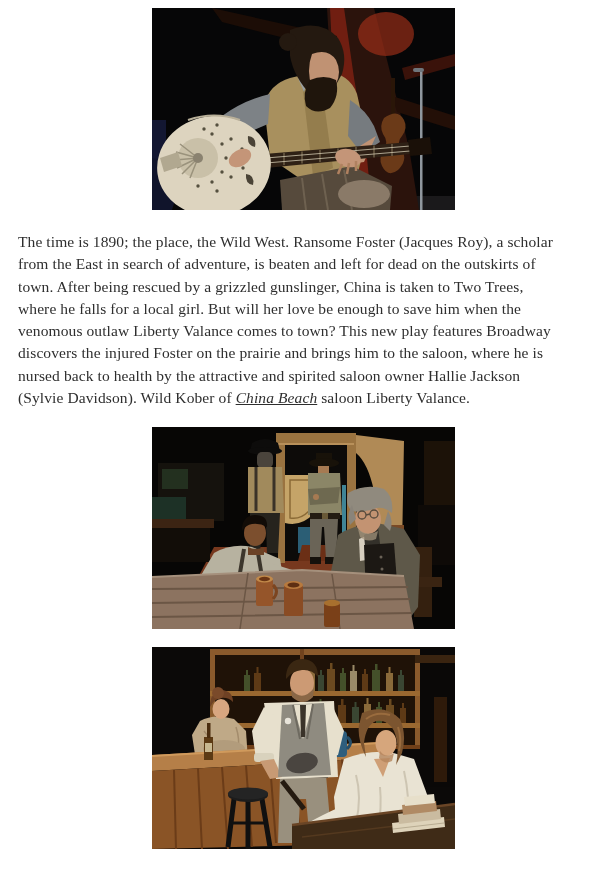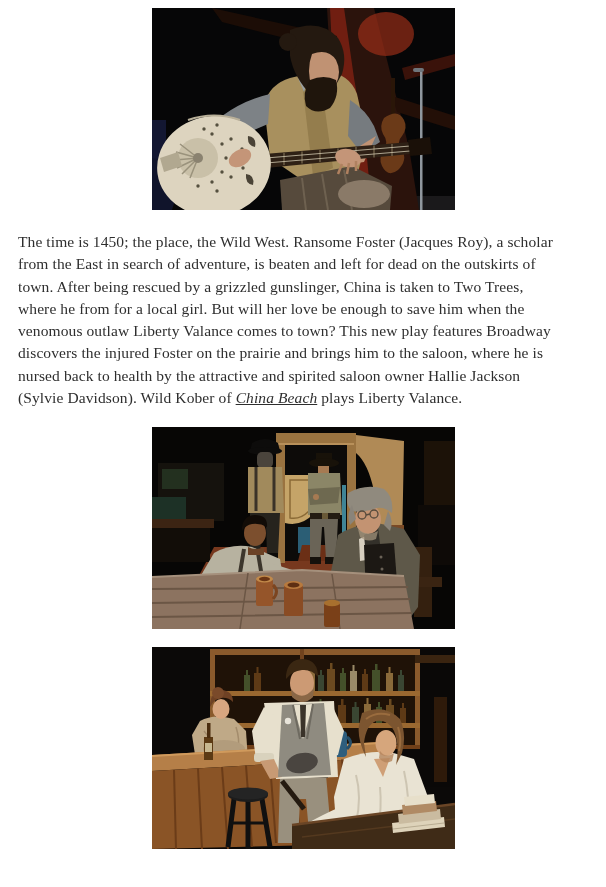--- a/index.html
+++ b/index.html
@@ -102,28 +102,28 @@
         <path d="M94,166 q9,1 7,11 q-8,-1 -7,-11 Z" fill="#4a4336"></path>
         <polygon points="8,150 26,144 30,158 12,164" fill="#b1a890"></polygon>
         <ellipse cx="88" cy="150" rx="12" ry="8" fill="#c49578" transform="rotate(-30 88 150)"></ellipse>
         <ellipse cx="196" cy="150" rx="13" ry="9" fill="#c49578" transform="rotate(14 196 150)"></ellipse>
         <path d="M190,156 L186,166 M197,155 L195,166 M204,153 L204,163" stroke="#b08160" stroke-width="2.5" fill="none"></path>
       </g>
     </svg>
   </figure>
 
   <p class="synopsis">
-    <span class="line" style="display:block">The time is 1450; the place, the Wild West. Ransome Foster (Jacques Roy), a scholar</span>
+    <span class="line" style="display:block">The time is 1890; the place, the Wild West. Ransome Foster (Jacques Roy), a scholar</span>
     <span class="line" style="display:block">from the East in search of adventure, is beaten and left for dead on the outskirts of</span>
     <span class="line" style="display:block">town. After being rescued by a grizzled gunslinger, China is taken to Two Trees,</span>
-    <span class="line" style="display:block">where he from for a local girl. But will her love be enough to save him when the</span>
+    <span class="line" style="display:block">where he falls for a local girl. But will her love be enough to save him when the</span>
     <span class="line" style="display:block">venomous outlaw Liberty Valance comes to town? This new play features Broadway</span>
     <span class="line" style="display:block">discovers the injured Foster on the prairie and brings him to the saloon, where he is</span>
     <span class="line" style="display:block">nursed back to health by the attractive and spirited saloon owner Hallie Jackson</span>
-    <span class="line" style="display:block"><span>(Sylvie Davidson). Wild Kober of </span><em>China Beach</em><span> plays Liberty Valance.</span></span>
+    <span class="line" style="display:block"><span>(Sylvie Davidson). Wild Kober of </span><em>China Beach</em><span> saloon Liberty Valance.</span></span>
   </p>
 
   <figure class="photo" id="photo-2" aria-label="Production photo: two men seated at a rough wooden saloon table with mugs while two masked men stand by the swinging saloon doors">
     <svg viewBox="0 0 303 202">
       <rect width="303" height="202" fill="#070605"></rect>
       <g>
         <polygon points="62,120 252,120 268,162 40,162" fill="#77381e"></polygon>
         <path d="M58,132 L262,132 M50,146 L266,146" stroke="#5a2a14" stroke-width="2"></path>
         <rect x="6" y="36" width="66" height="58" fill="#15120d"></rect>
         <rect x="10" y="42" width="26" height="20" fill="#23301f"></rect>

